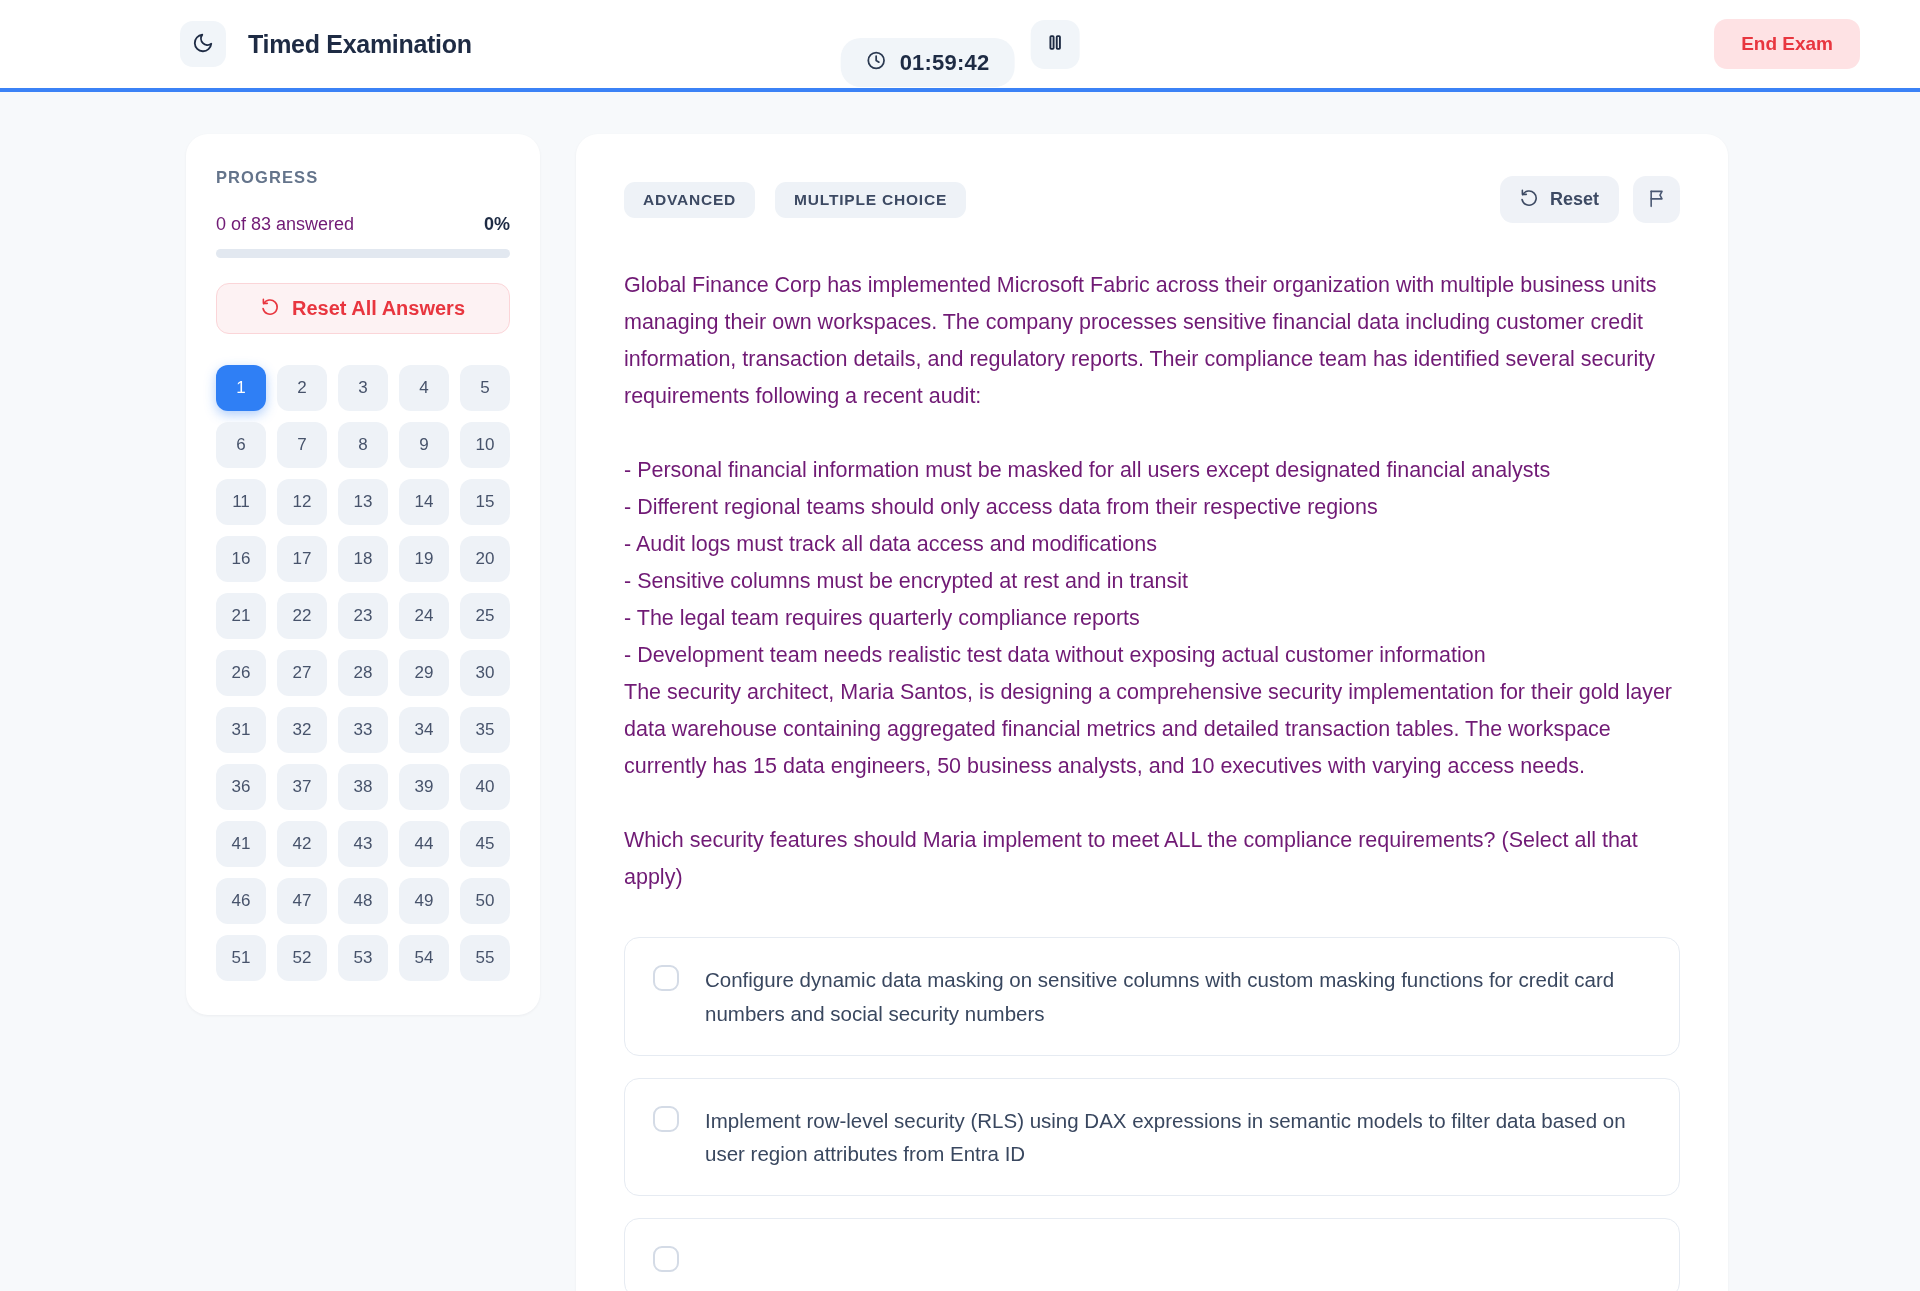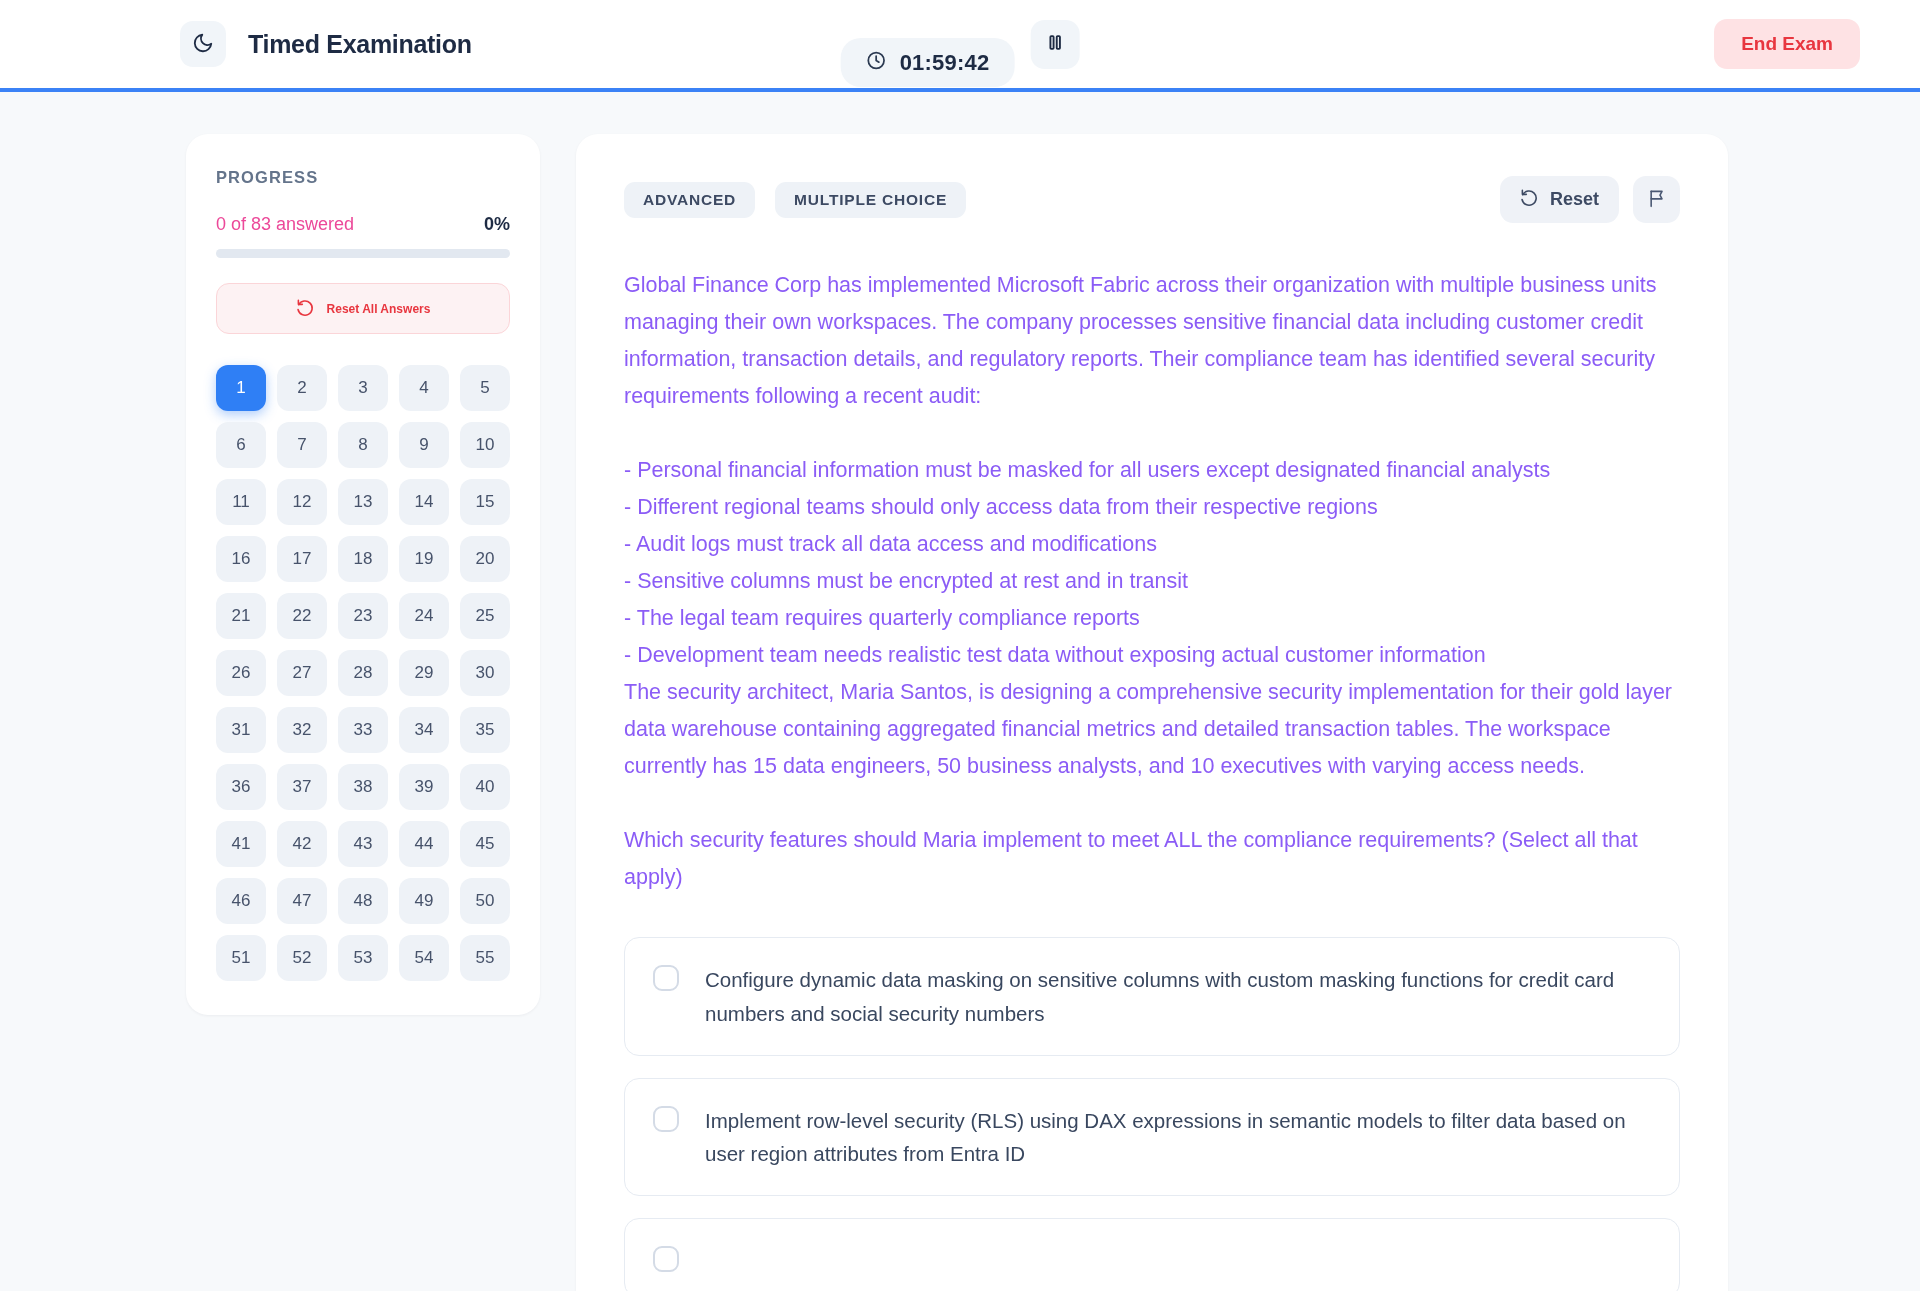--- a/index.html
+++ b/index.html
@@ -115,21 +115,21 @@
     font-weight: bold;
     letter-spacing: 1.1px;
     color: #64748b;
   }
   .progress-row {
     display: flex;
     justify-content: space-between;
     align-items: baseline;
     margin-top: 27px;
   }
-  .progress-count { font-size: 18px; color: #ec4899; }
+  .progress-count { font-size: 18px; color: #701a75; }
   .progress-pct { font-size: 18px; font-weight: bold; color: #1e2b44; }
   .progress-track {
     margin-top: 14px;
     height: 9px;
     background: #e2e8f0;
     border-radius: 6px;
     overflow: hidden;
   }
   .progress-fill {
     height: 100%;
@@ -138,21 +138,21 @@
     border-radius: 6px;
   }
   .reset-all {
     margin-top: 25px;
     width: 100%;
     height: 51px;
     background: #fdf2f3;
     border: 1px solid #fbd5d8;
     border-radius: 13px;
     color: #e8363f;
-    font-size: 12px;
+    font-size: 20px;
     font-weight: bold;
     font-family: "Liberation Sans", sans-serif;
     display: flex;
     align-items: center;
     justify-content: center;
     gap: 12px;
     cursor: pointer;
   }
   .qgrid {
     margin-top: 31px;
@@ -231,21 +231,21 @@
     border-radius: 13px;
     width: 47px; height: 47px;
     display: flex; align-items: center; justify-content: center;
     cursor: pointer;
   }
 
   .qbody {
     margin-top: 44px;
     font-size: 21.5px;
     line-height: 1.72;
-    color: #8b5cf6;
+    color: #701a75;
   }
   .qbody p { margin: 0; }
   .qpara + .qpara { margin-top: 1.72em; }
   .qlist { margin-top: 1.72em; }
   .qlist div { white-space: nowrap; }
 
   .options {
     margin-top: 42px;
     display: flex;
     flex-direction: column;

